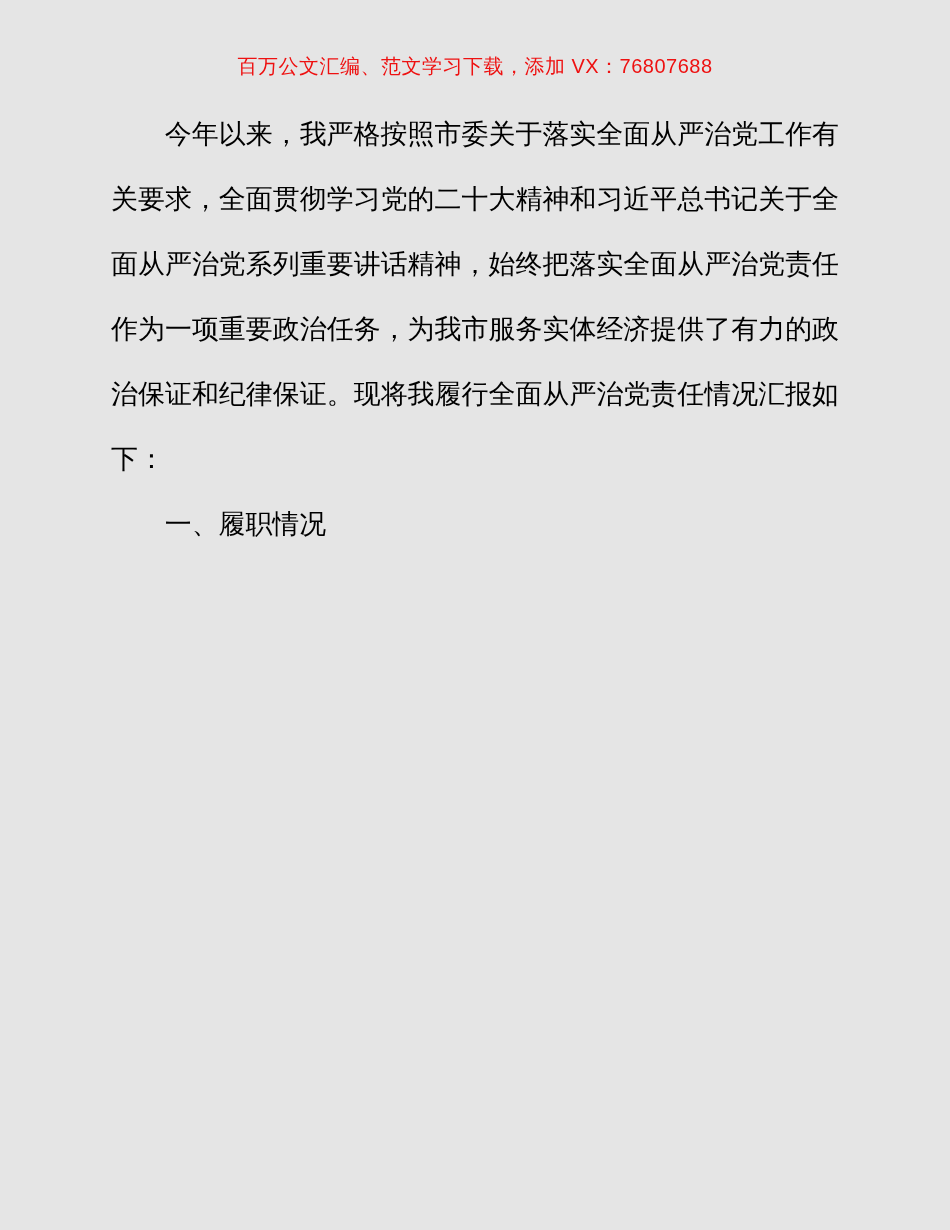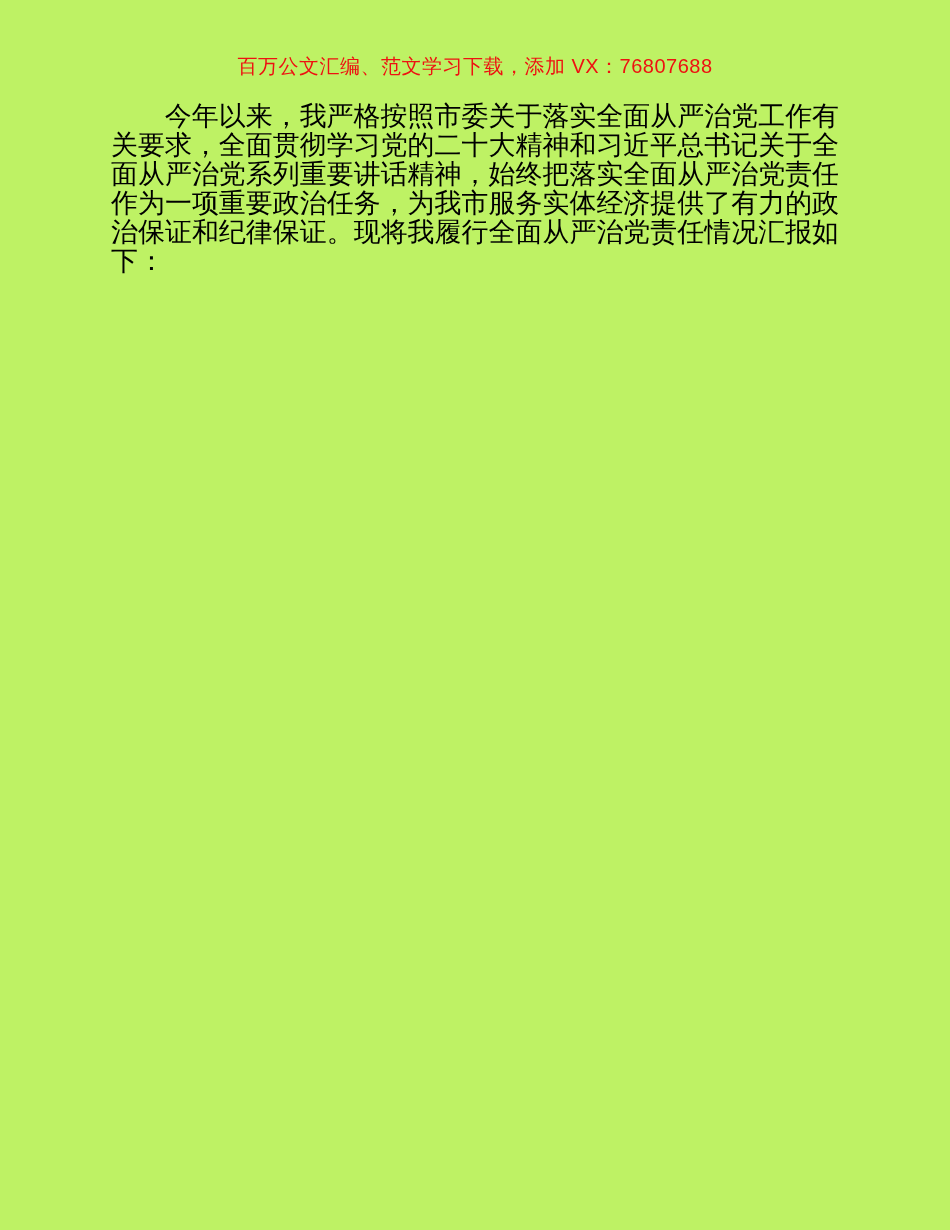--- a/index.html
+++ b/index.html
@@ -7,55 +7,56 @@
     width: 950px;
     height: 1230px;
     background: #ffffff;
     overflow: hidden;
     font-family: "Liberation Sans", "DejaVu Sans", sans-serif;
     color: #000000;
   }
   .page {
     width: 950px;
     height: 1230px;
-    background: #bef264;
+    background: #e5e5e5;
     box-sizing: border-box;
   }
   .promo-banner {
     padding-top: 53px;
     text-align: center;
     font-size: 20px;
     line-height: 26px;
     letter-spacing: 0.5px;
   }
   .doc-title {
     margin-top: 37px;
     text-align: center;
     font-size: 34px;
     line-height: 37px;
     font-weight: bold;
   }
   .doc-body {
     width: 728px;
     margin: 23px auto 0 auto;
     font-size: 26.9px;
-    line-height: 29px;
+    line-height: 65px;
     text-align: justify;
   }
   .doc-body p {
     margin: 0;
     padding: 0;
     text-indent: 2em;
   }
 </style>
 </head>
 <body>
 
 <div class="page">
 
   <div class="promo-banner" style="color: rgb(238, 17, 17);">百万公文汇编、范文学习下载，添加 VX：76807688</div>
 
 
   <div class="doc-body">
       <p>今年以来，我严格按照市委关于落实全面从严治党工作有关要求，全面贯彻学习党的二十大精神和习近平总书记关于全面从严治党系列重要讲话精神，始终把落实全面从严治党责任作为一项重要政治任务，为我市服务实体经济提供了有力的政治保证和纪律保证。现将我履行全面从严治党责任情况汇报如下：</p>
+      <p>一、履职情况</p>
     </div>
 
 </div>
 
 </body></html>

